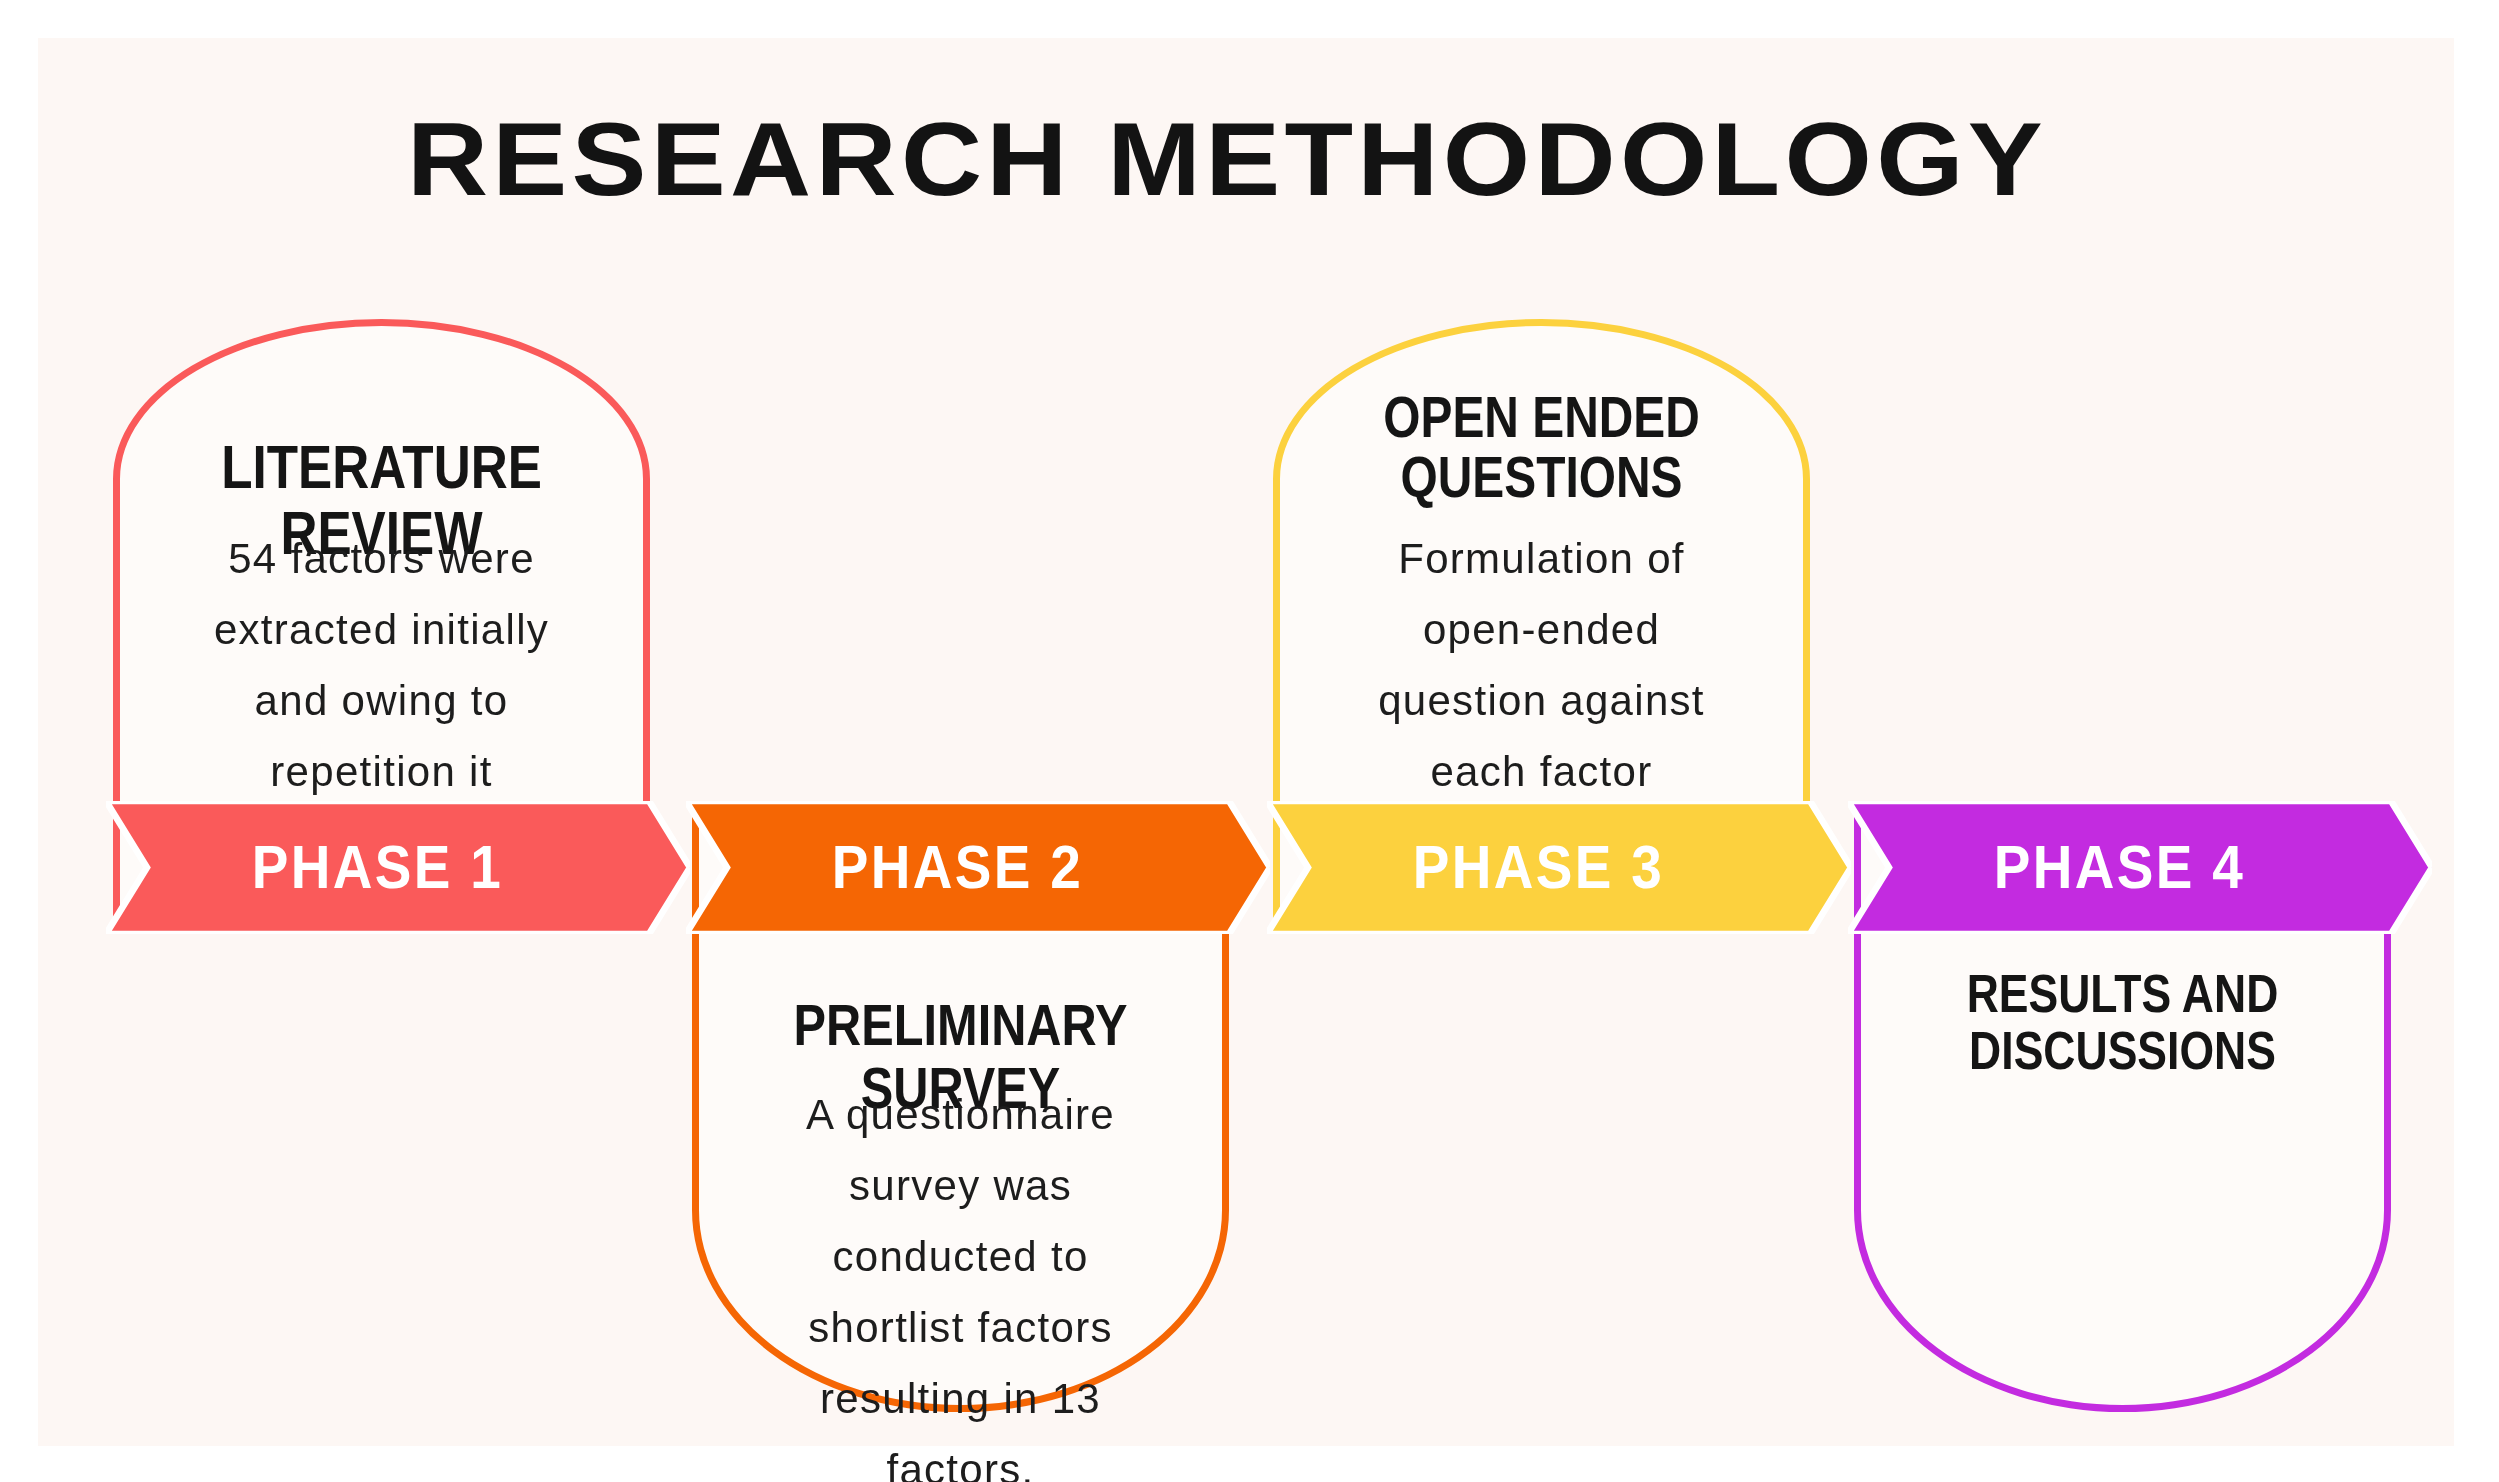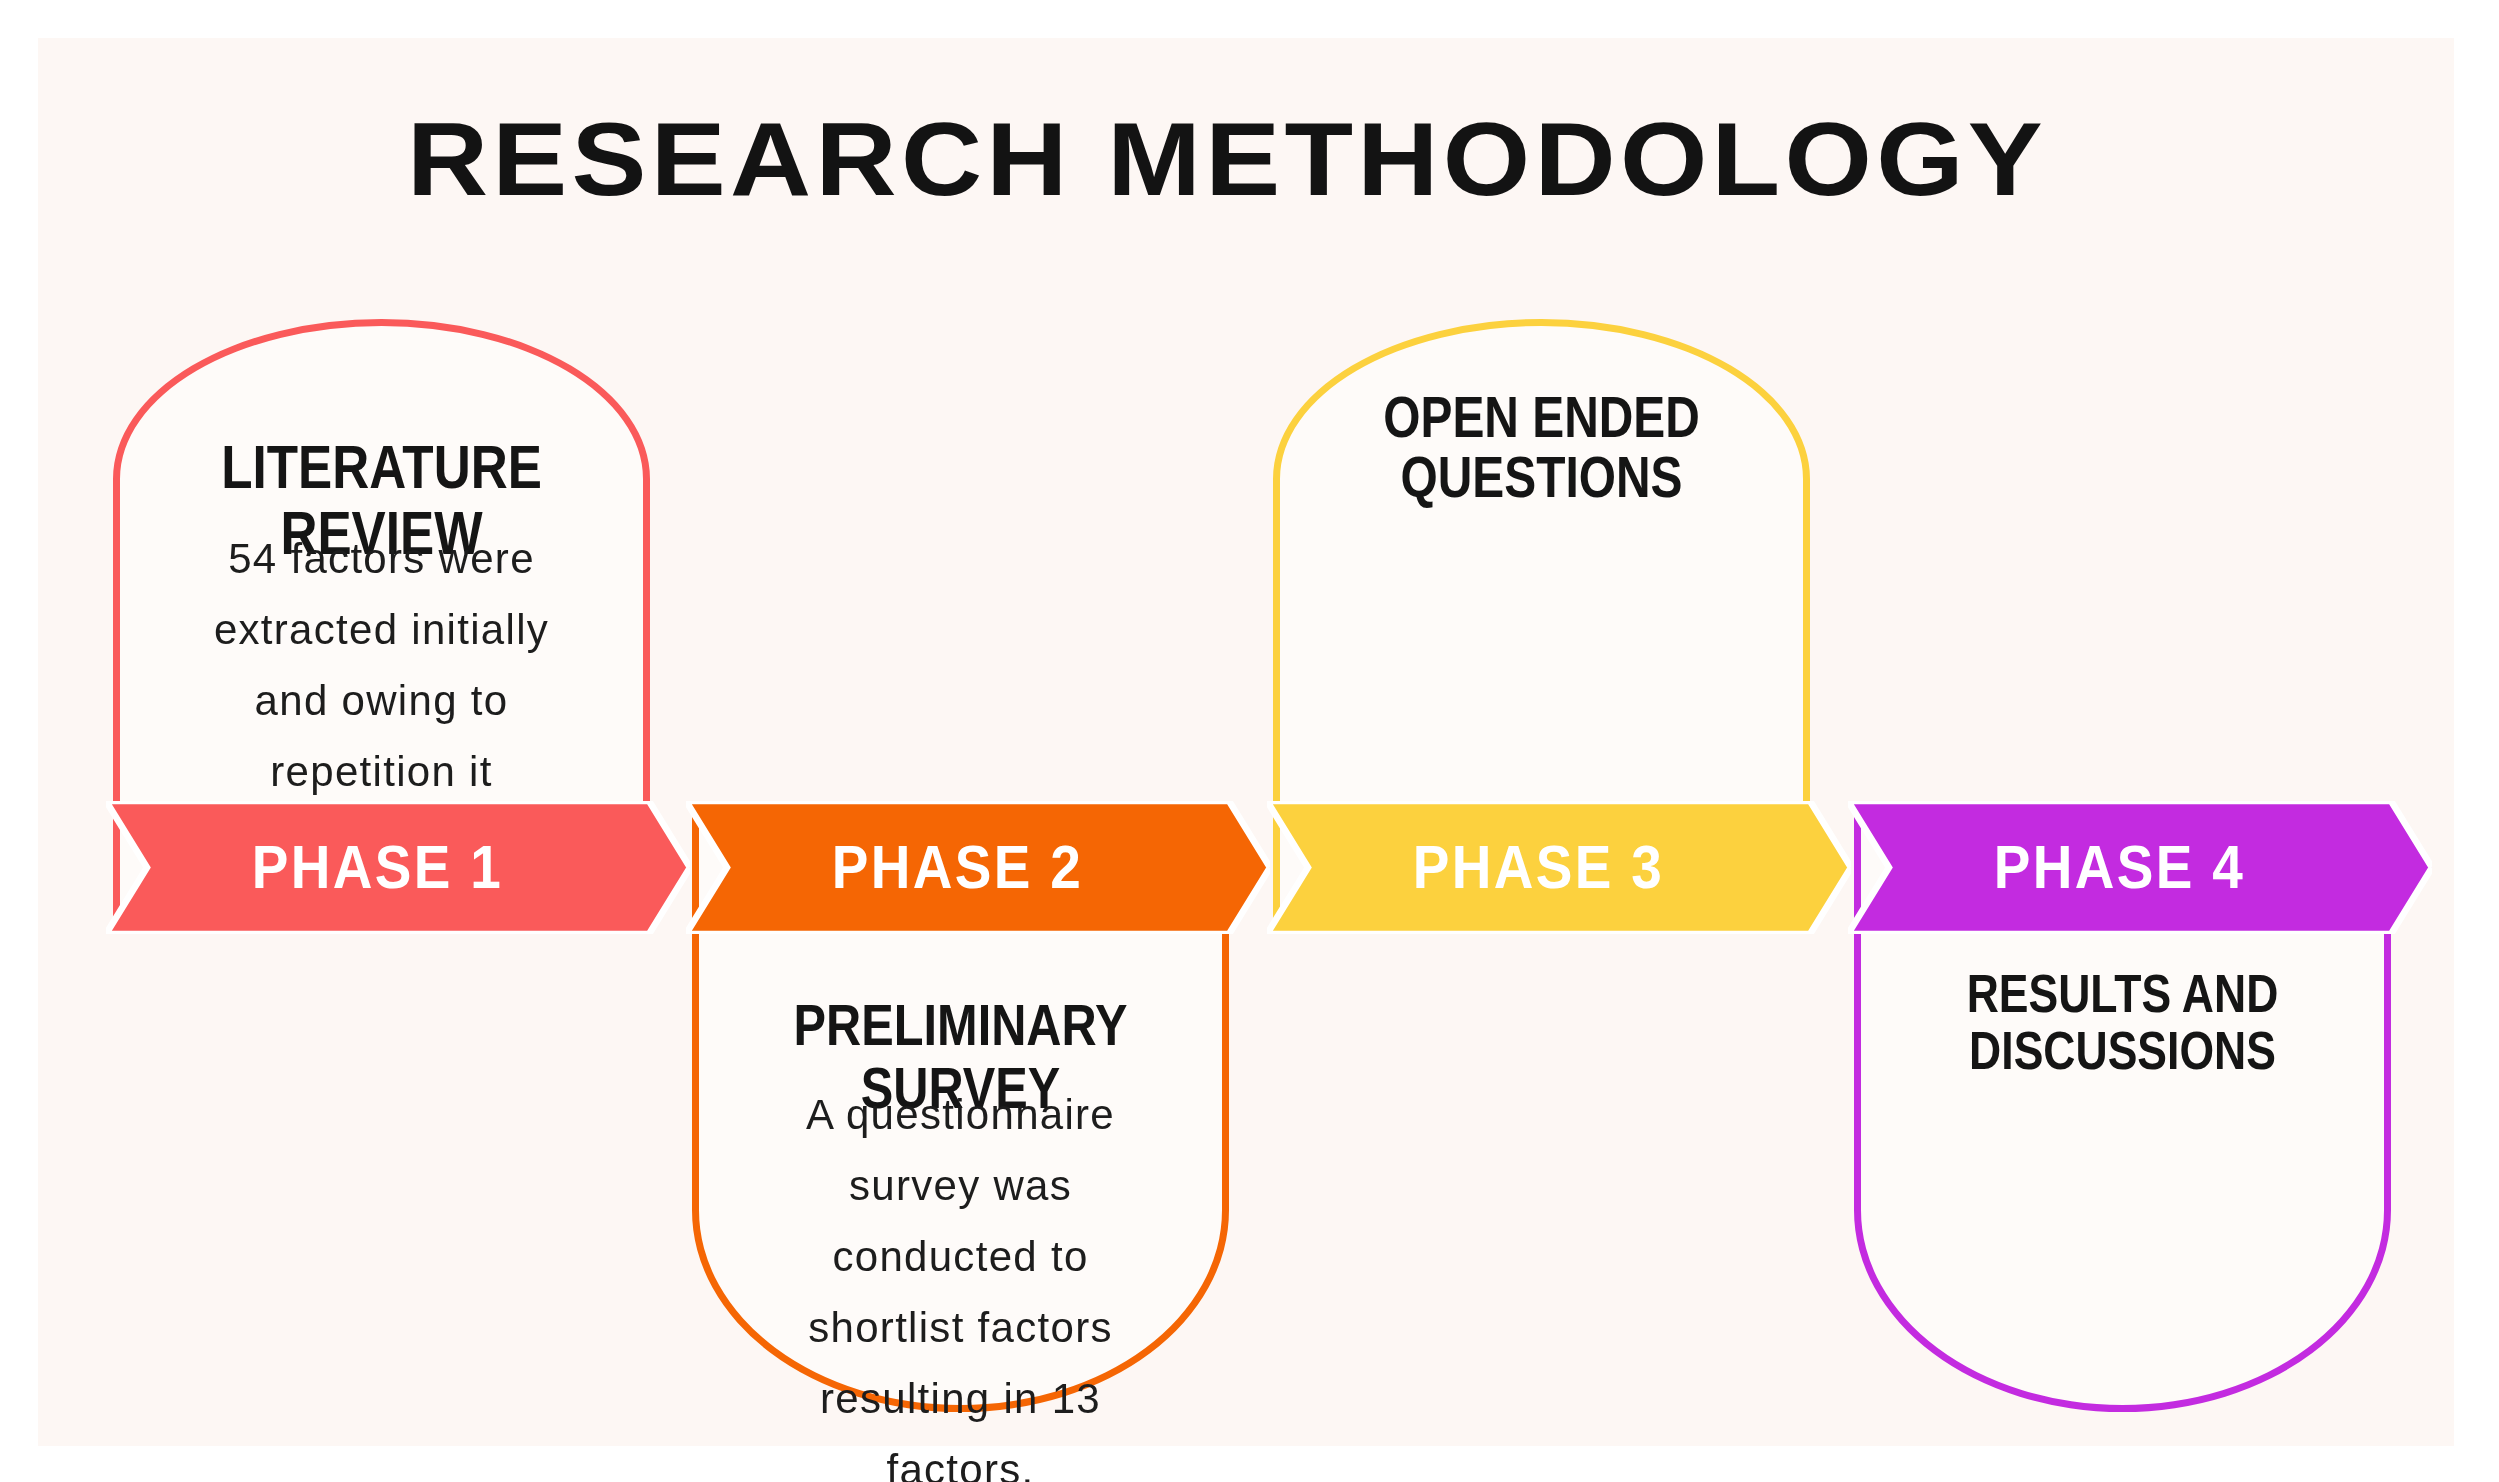--- a/index.html
+++ b/index.html
@@ -126,20 +126,24 @@
     <svg class="banner" viewBox="0 0 884 201" preserveAspectRatio="none">
       <polygon points="0,0 822,0 884,100.5 822,201 0,201 62,100.5" stroke="#ffffff" stroke-width="10" fill="#F56604"></polygon>
     </svg>
     <div class="banner-label">PHASE 2</div>
   </div>
 
   <div class="column c3">
     <div class="card top-card" style="border-color: rgb(252, 209, 62);">
       <div class="card-heading">OPEN ENDED
 QUESTIONS</div>
+      <div class="card-body">Formulation of
+open-ended
+question against
+each factor</div>
     </div>
     <svg class="banner" viewBox="0 0 884 201" preserveAspectRatio="none">
       <polygon points="0,0 822,0 884,100.5 822,201 0,201 62,100.5" stroke="#ffffff" stroke-width="10" fill="#FCD13E"></polygon>
     </svg>
     <div class="banner-label">PHASE 3</div>
   </div>
 
   <div class="column c4">
     <div class="card bottom-card" style="border-color: rgb(195, 43, 224);">
       <div class="card-heading">RESULTS AND

